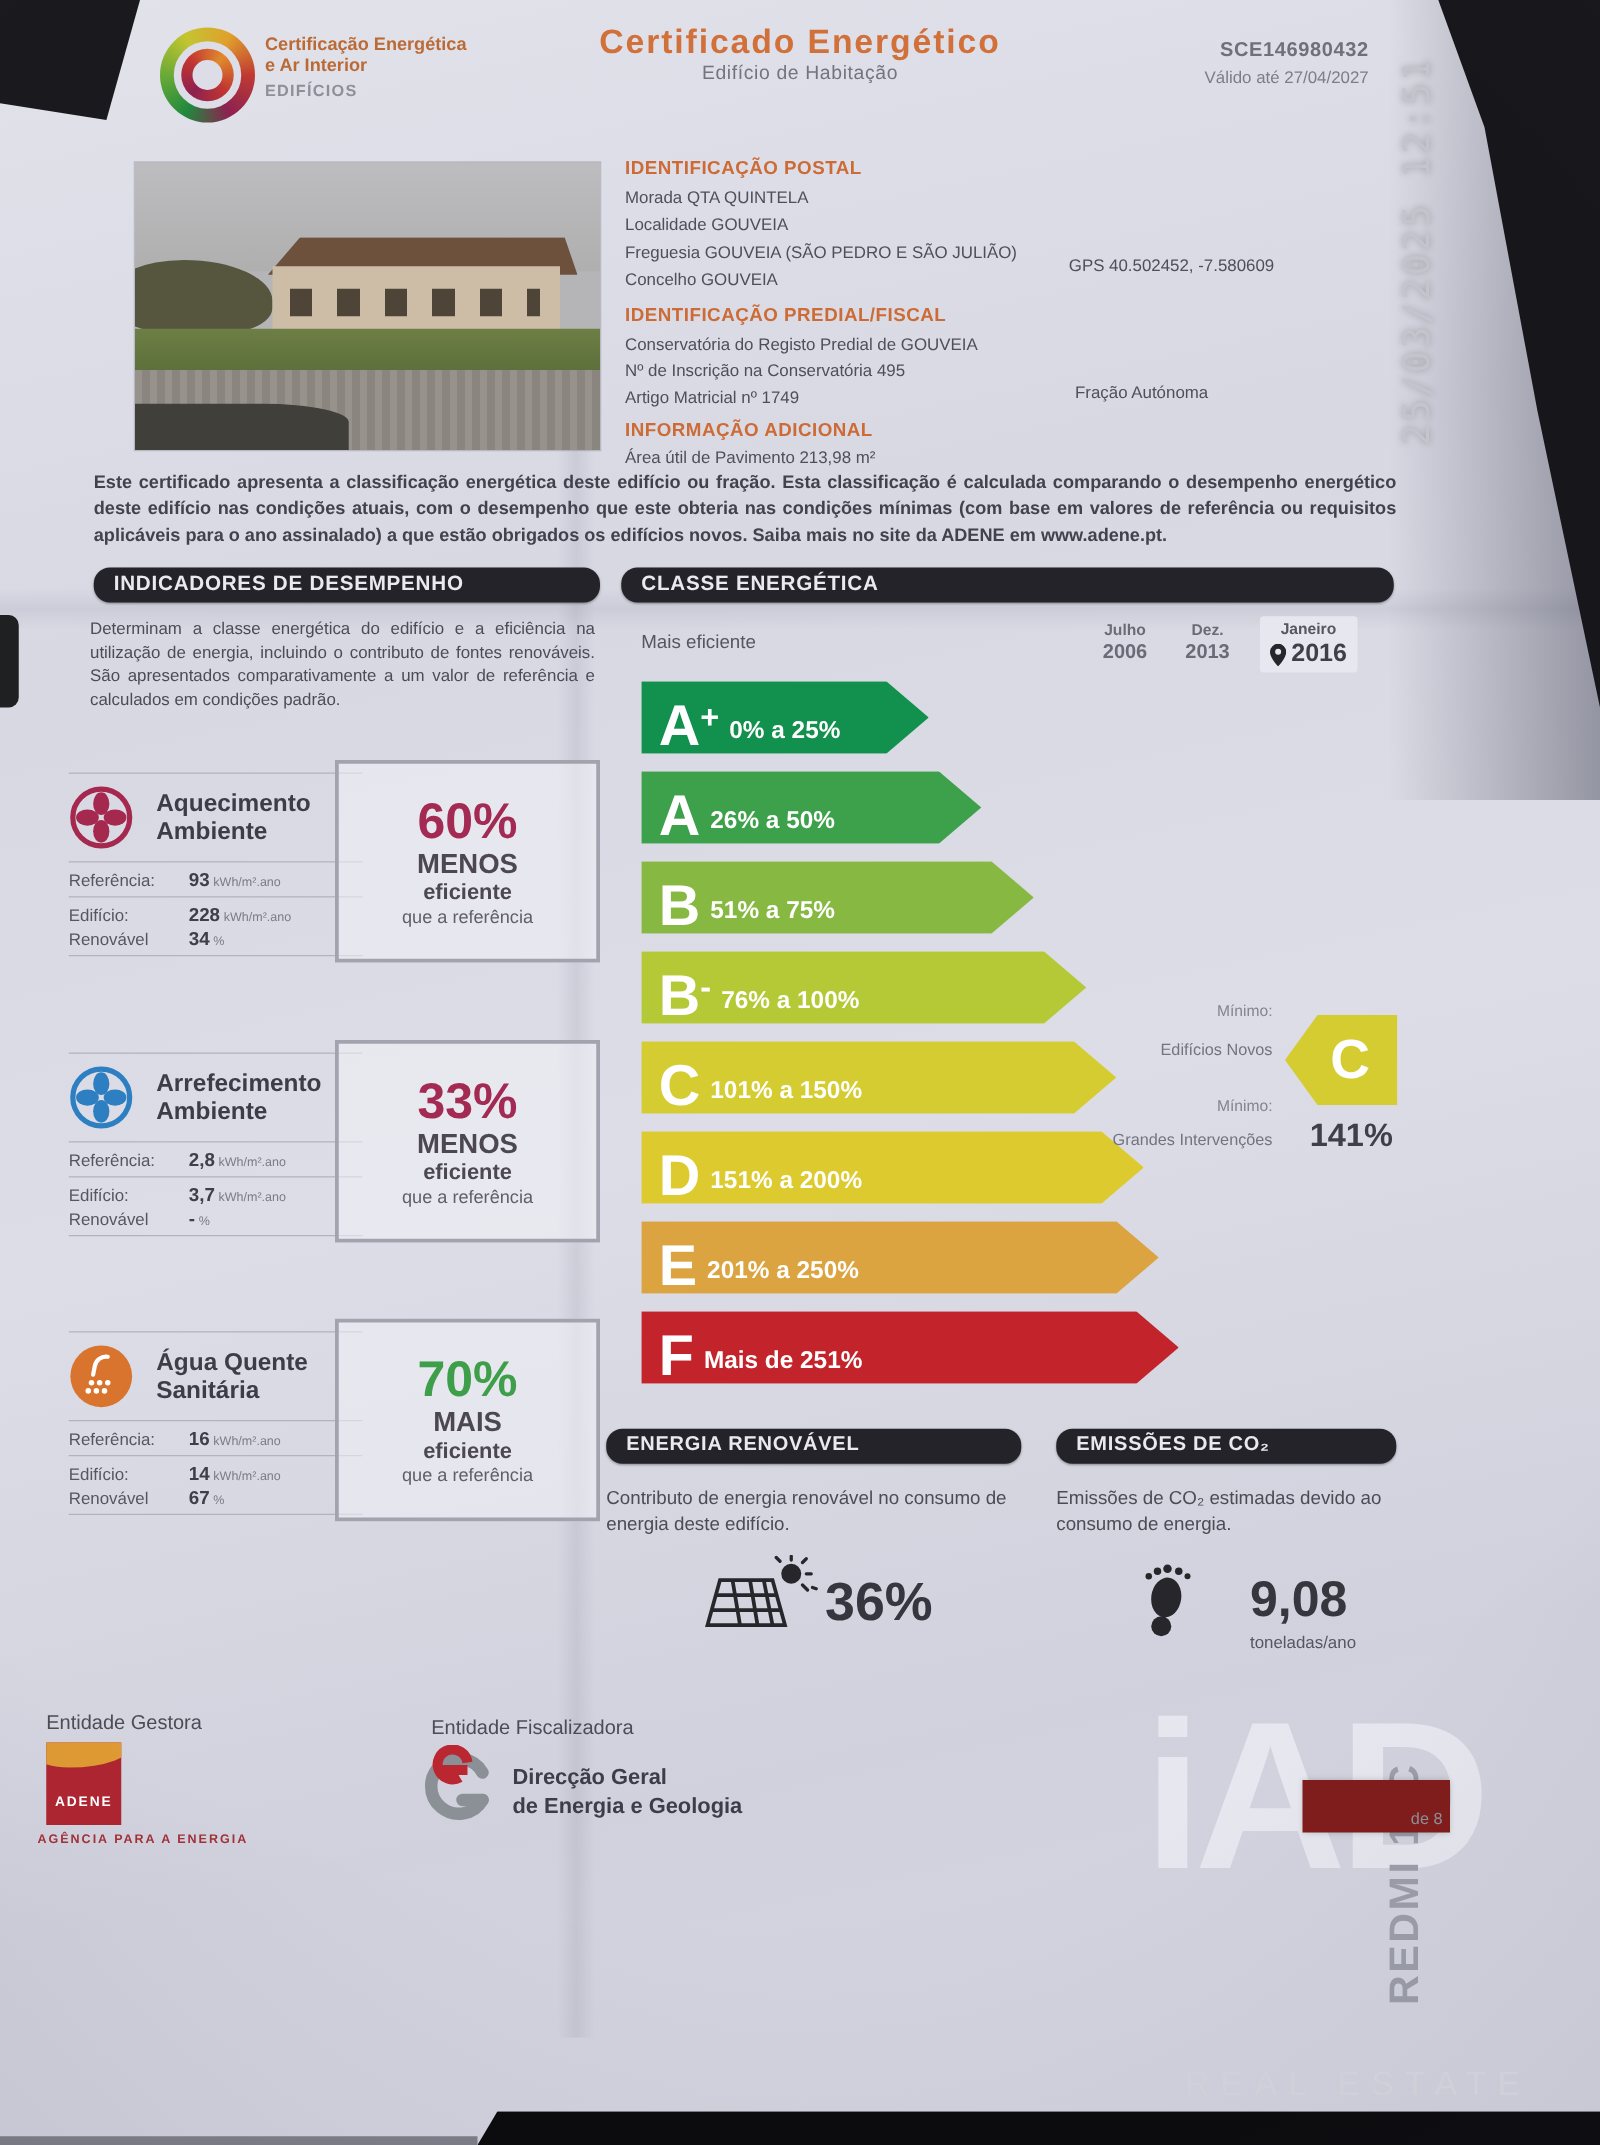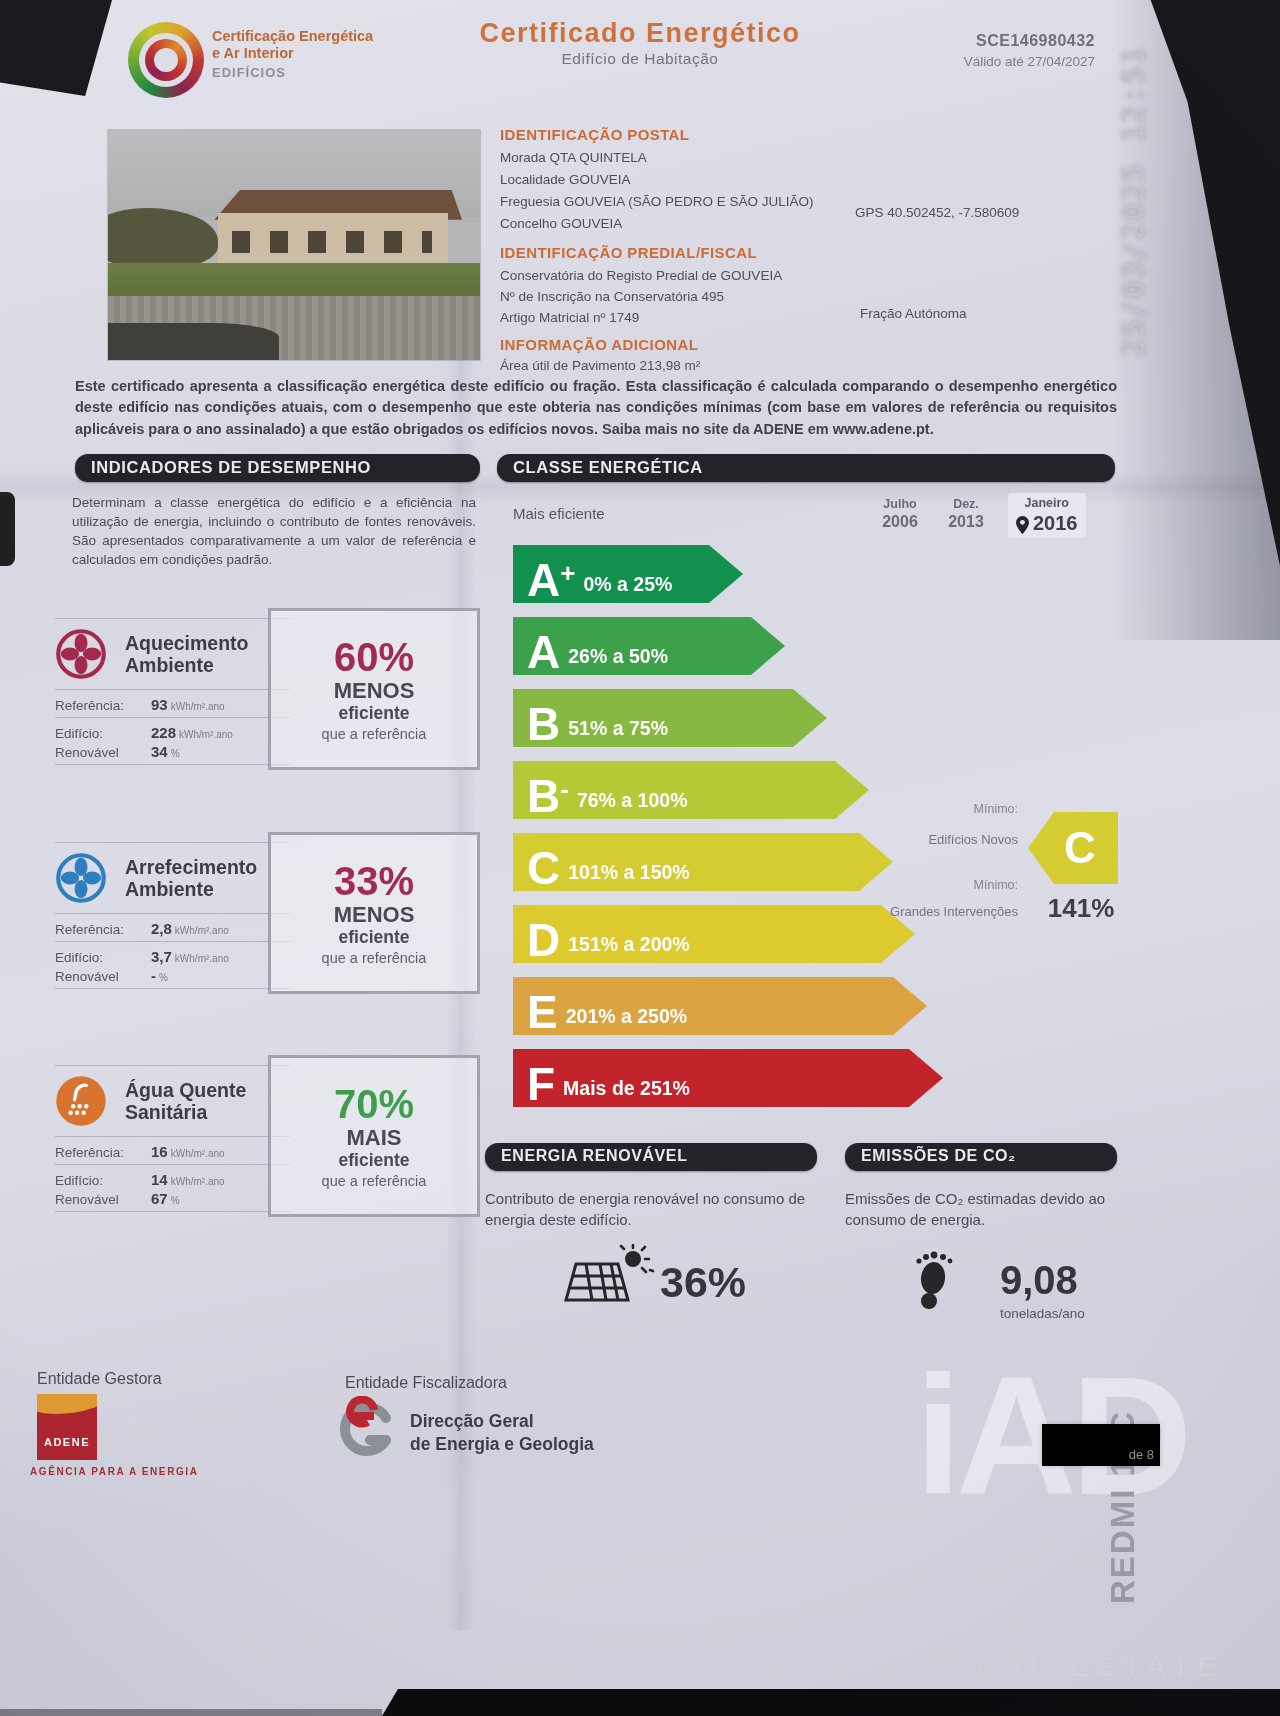--- a/index.html
+++ b/index.html
@@ -124,21 +124,21 @@
   
   .timestamp{position:absolute;left:968px;top:184px;width:330px;text-align:center;
     transform:rotate(-90deg);font-family:"DejaVu Sans Mono",monospace;
     font-size:29px;color:#c3c4cc;letter-spacing:2px;text-shadow:0 0 6px rgba(0,0,0,.25);}
   .device{position:absolute;left:998px;top:1488px;width:250px;text-align:center;transform:rotate(-90deg);
     font-size:33px;font-weight:bold;color:#9c9ea9;letter-spacing:2px;}
   .iad{position:absolute;left:915px;top:1352px;font-size:168px;font-weight:bold;
     color:rgba(238,239,245,.72);letter-spacing:-6px;line-height:1;}
   .real-estate{position:absolute;left:948px;top:1652px;font-size:27px;color:#cfd0d8;
     letter-spacing:9px;z-index:6;white-space:nowrap;}
-  .page-box{position:absolute;left:1042px;top:1424px;width:118px;height:42px;background:#000000;
+  .page-box{position:absolute;left:1042px;top:1424px;width:118px;height:42px;background:#7f1d1d;
     box-shadow:0 0 5px rgba(0,0,0,.18);z-index:5;}
   .page-box span{position:absolute;right:6px;bottom:4px;font-size:13px;color:#8d8e98;}
 </style>
 </head>
 <body>
 
 <div id="stage">
   <div id="paper"></div>
   <div class="crease-v"></div>
   <div class="crease-h"></div>

